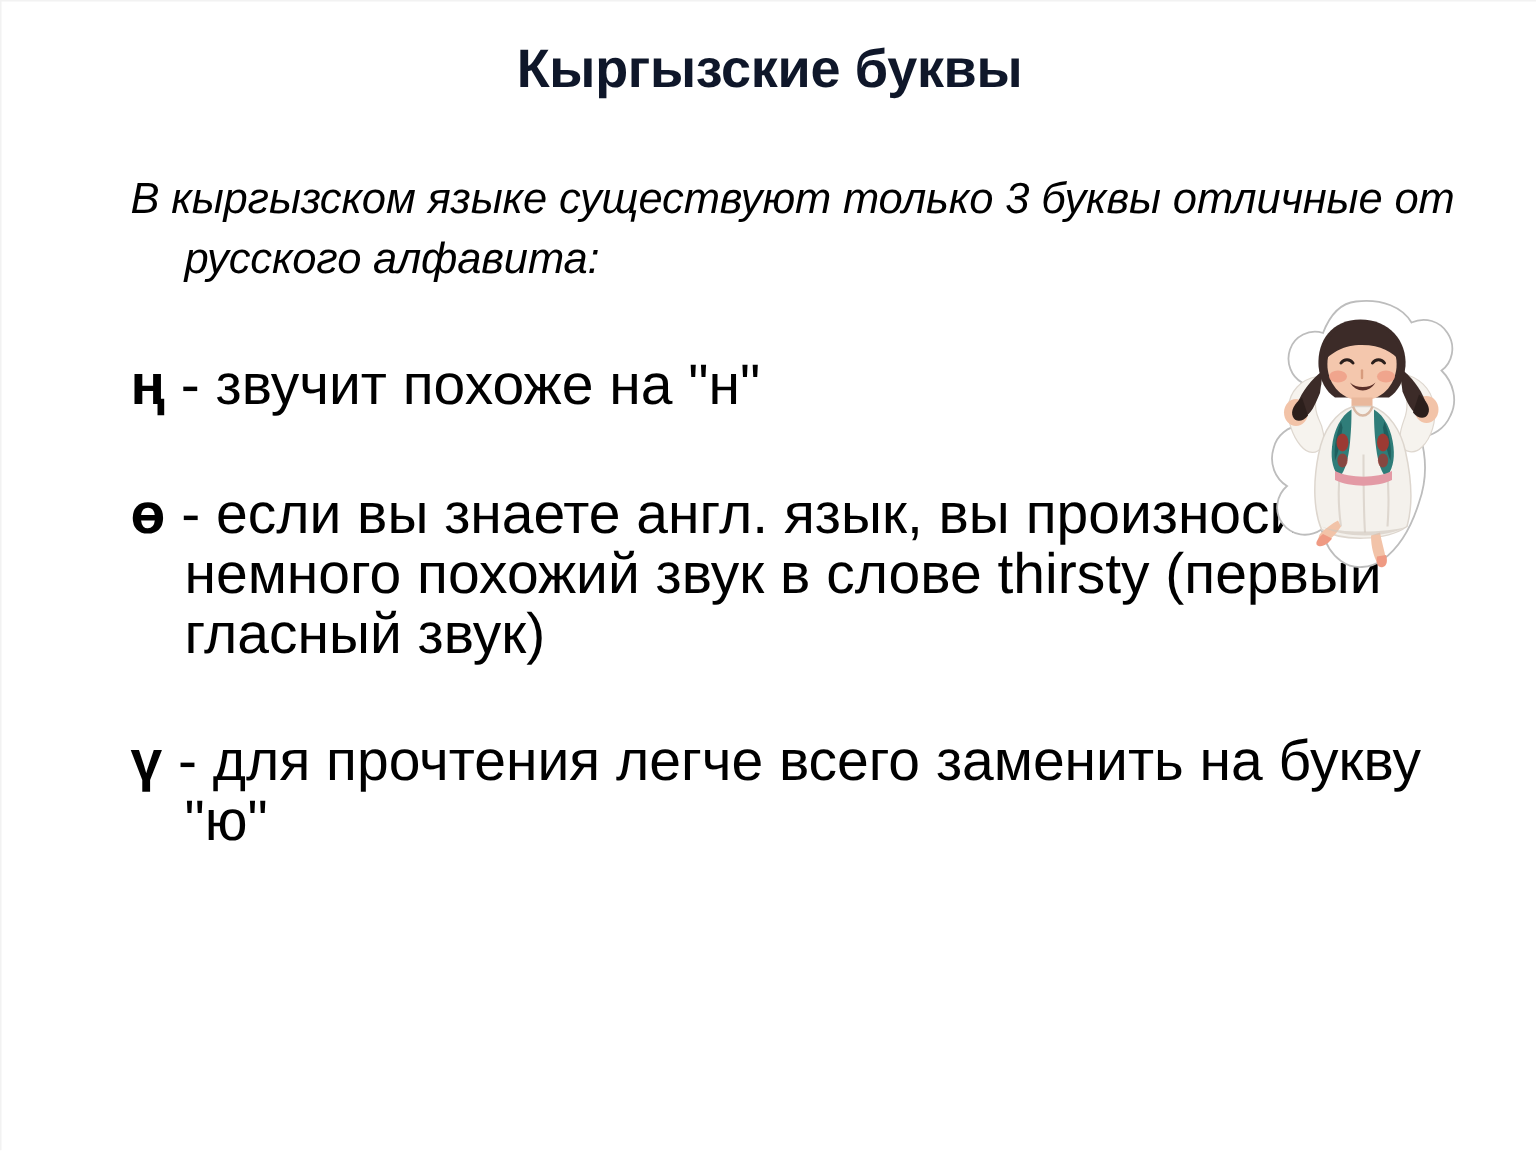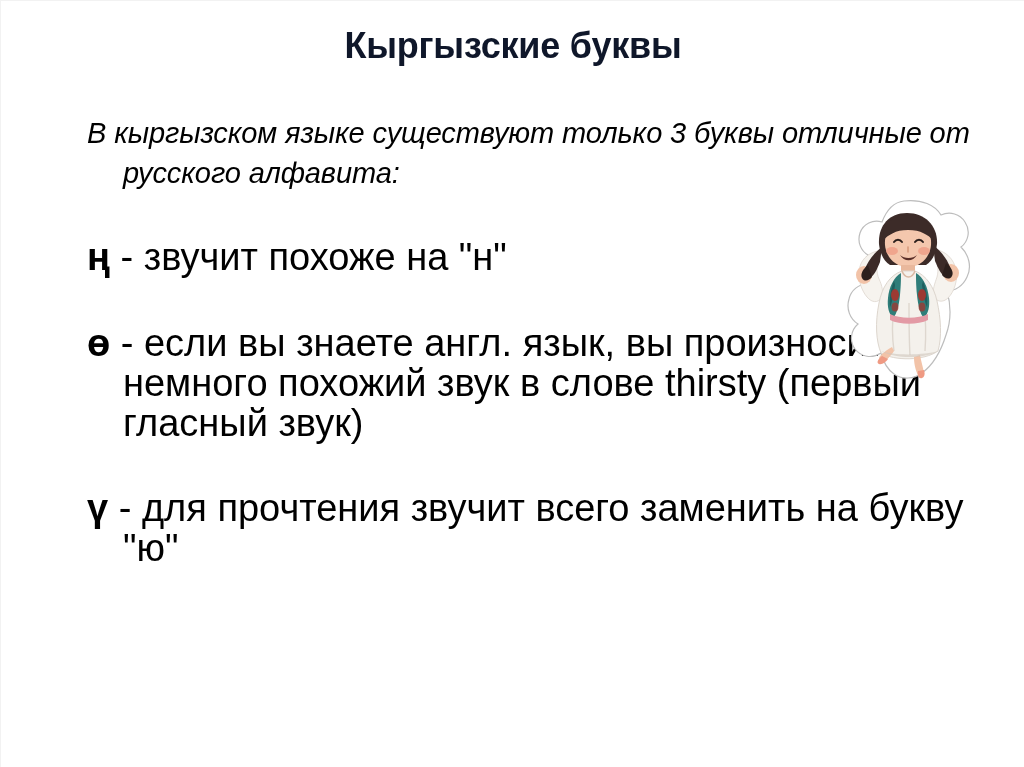--- a/index.html
+++ b/index.html
@@ -92,21 +92,21 @@
     <div class="spacer-a"></div>
 
     <p class="para"><span class="lead">ң</span><span> - звучит похоже на "н"</span></p>
 
     <div class="spacer-b"></div>
 
     <p class="para"><span class="lead">ө</span><span> - если вы знаете англ. язык, вы произносите немного похожий звук в слове thirsty (первый гласный звук)</span></p>
 
     <div class="spacer-c"></div>
 
-    <p class="para"><span class="lead">ү</span><span> - для прочтения звучит всего заменить на букву "ю"</span></p>
+    <p class="para"><span class="lead">ү</span><span> - для прочтения легче всего заменить на букву "ю"</span></p>
 
   </div>
 
   <div class="sticker">
     <svg viewBox="0 0 150 182" xmlns="http://www.w3.org/2000/svg">
 
       <path d="M70 2 C88 0 101 6 107 16 C116 12 126 15 131 23 C137 32 134 43 127 48
                C135 56 138 68 133 78 C129 87 121 92 113 92
                C117 106 117 122 112 136 C107 152 99 166 88 174
                C80 180 68 181 60 175 C53 170 49 162 47 154

